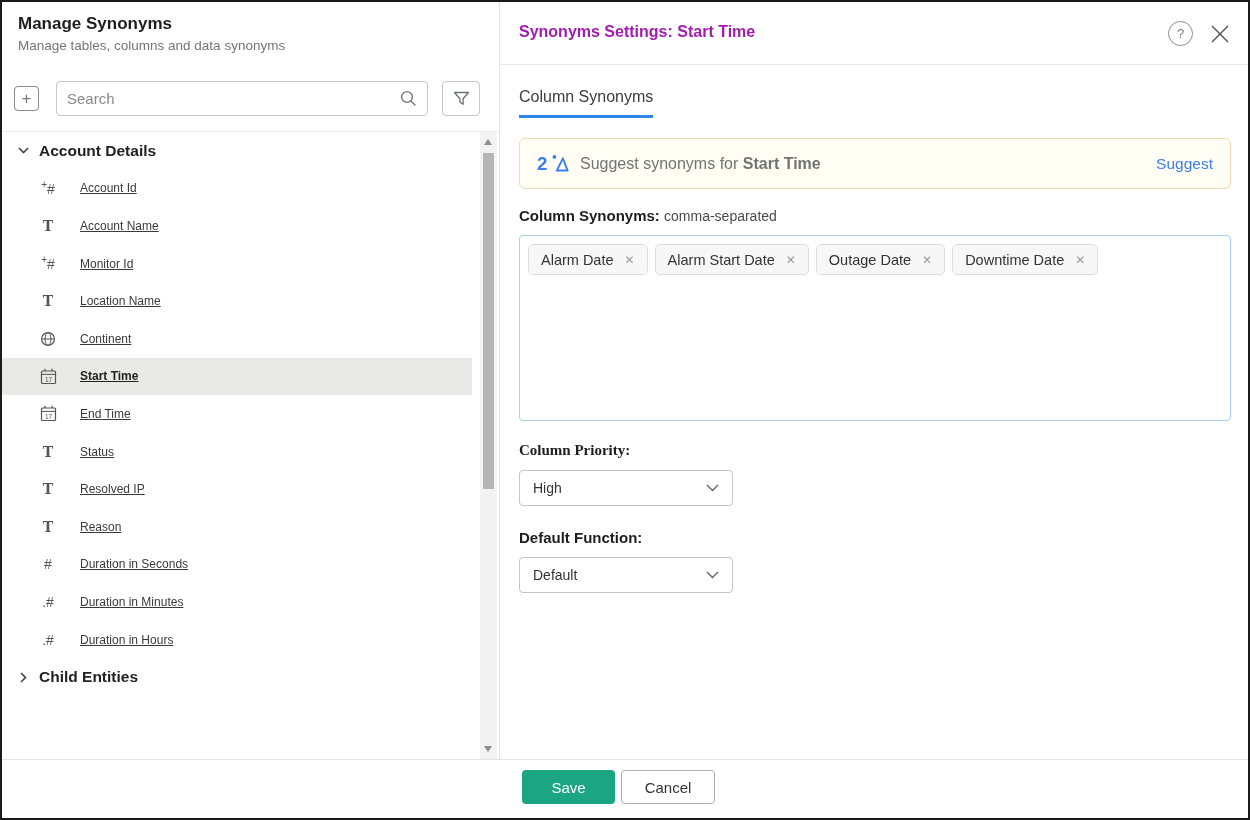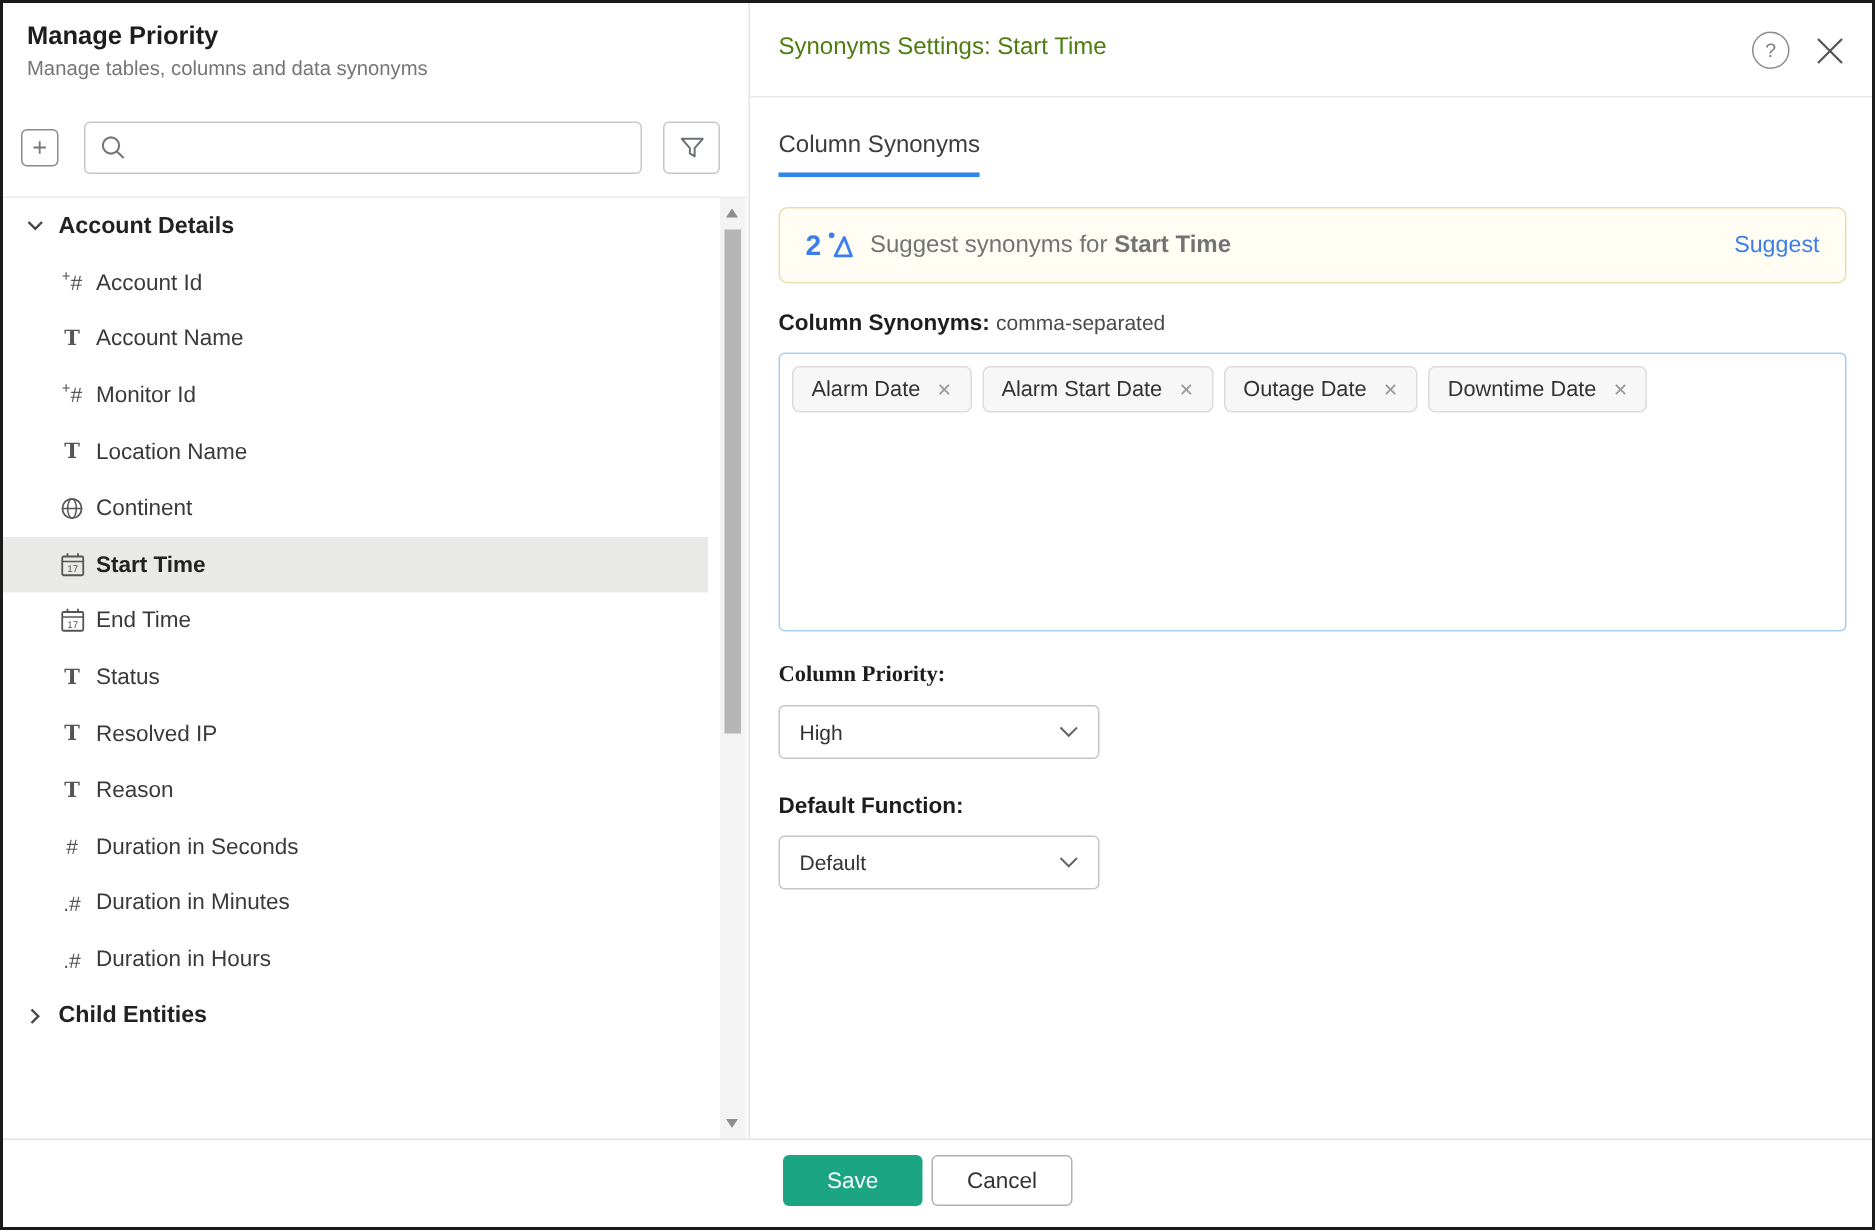--- a/index.html
+++ b/index.html
@@ -39,33 +39,33 @@
   }
   .trow { height:37.6px; display:flex; align-items:center; cursor:pointer; }
   .trow.selected { background:#e9e9e7; }
   .chev { width:12px; margin-left:16px; display:flex; align-items:center; }
   .chev.collapsed svg { transform:rotate(-90deg); }
   .glabel { margin-left:9px; font-size:15.5px; font-weight:700; color:#222; }
   .ticon { width:24px; margin-left:34px; display:flex; justify-content:center; align-items:center; color:#555; }
   .glyph-t { font-family:"DejaVu Serif", serif; font-weight:700; font-size:14px; color:#555; }
   .glyph-num { font-size:14px; color:#555; }
   .glyph-sup { font-size:10px; vertical-align:super; color:#555; }
-  .ilabel { margin-left:4px; font-size:15px; color:#3a3a3a; }
+  .ilabel { margin-left:20px; font-size:12px; color:#3a3a3a;text-decoration:underline; }
   .trow.selected .ilabel { font-weight:600; color:#222; }
   
   .sb-track { position:absolute; left:478px; top:130px; width:17px; height:627px; background:#f3f3f3; }
   .sb-up { position:absolute; left:4px; top:7px; width:0; height:0;
     border-left:4.5px solid transparent; border-right:4.5px solid transparent; border-bottom:6px solid #8d8d8d; }
   .sb-down { position:absolute; left:4px; bottom:7px; width:0; height:0;
     border-left:4.5px solid transparent; border-right:4.5px solid transparent; border-top:6px solid #8d8d8d; }
   .sb-thumb { position:absolute; left:3px; top:21px; width:11px; height:336px; background:#b5b5b5; }
   .v-divider { position:absolute; left:497px; top:0; width:1px; height:757px; background:#e3e3e3; }
   
   .rp { position:absolute; left:498px; top:0; width:748px; height:757px; }
-  .rp-title { position:absolute; left:19px; top:21px; font-size:16px; font-weight:400; color:#4d7c0f; }
+  .rp-title { position:absolute; left:19px; top:21px; font-size:16px; font-weight:700; color:#a21caf; }
   .help-btn { position:absolute; left:668px; top:19px; width:25px; height:25px; border:1.5px solid #8d8d8d;
     border-radius:50%; color:#7c7c7c; font-size:13px; display:flex; align-items:center; justify-content:center; cursor:pointer; }
   .close-btn { position:absolute; left:707px; top:19px; width:26px; height:26px; display:flex;
     align-items:center; justify-content:center; cursor:pointer; }
   .rp-hdivider { position:absolute; left:0; top:62px; width:748px; height:1px; background:#e7e7e7; }
   .tab { position:absolute; left:19px; top:86px; font-size:16px; color:#3c3c3c;
     padding-bottom:9px; border-bottom:3px solid #2d86ea; cursor:pointer; }
   .banner { position:absolute; left:19px; top:136px; width:712px; height:51px;
     background:#fffdf4; border:1px solid #ecdcae; border-radius:6px;
     display:flex; align-items:center; padding:0 17px; }
@@ -92,28 +92,29 @@
     color:#fff; border:none; border-radius:4px; font-size:15px; font-family:"Liberation Sans",sans-serif; cursor:pointer; }
   .cancel-btn { position:absolute; left:619px; top:10px; width:94px; height:34px; background:#fff;
     color:#333; border:1px solid #b0b0b0; border-radius:4px; font-size:15px; font-family:"Liberation Sans",sans-serif; cursor:pointer; }
   svg { display:block; }
 </style>
 </head>
 <body>
 
 <div id="app">
 
-  <div class="lp-title">Manage Priority</div>
+  <div class="lp-title">Manage Synonyms</div>
   <div class="lp-subtitle">Manage tables, columns and data synonyms</div>
 
   <div class="add-btn">
     <span>+</span>
   </div>
 
   <div class="search-box">
+    <input type="text" placeholder="Search" style="">
     <span>
       <svg width="17" height="17" viewBox="0 0 17 17">
           <circle cx="7" cy="7" r="5.4" fill="none" stroke="#777" stroke-width="1.4"></circle>
           <line x1="11" y1="11" x2="15.4" y2="15.4" stroke="#777" stroke-width="1.4"></line>
         </svg>
     </span>
   </div>
 
   <div class="filter-btn">
     <span>

